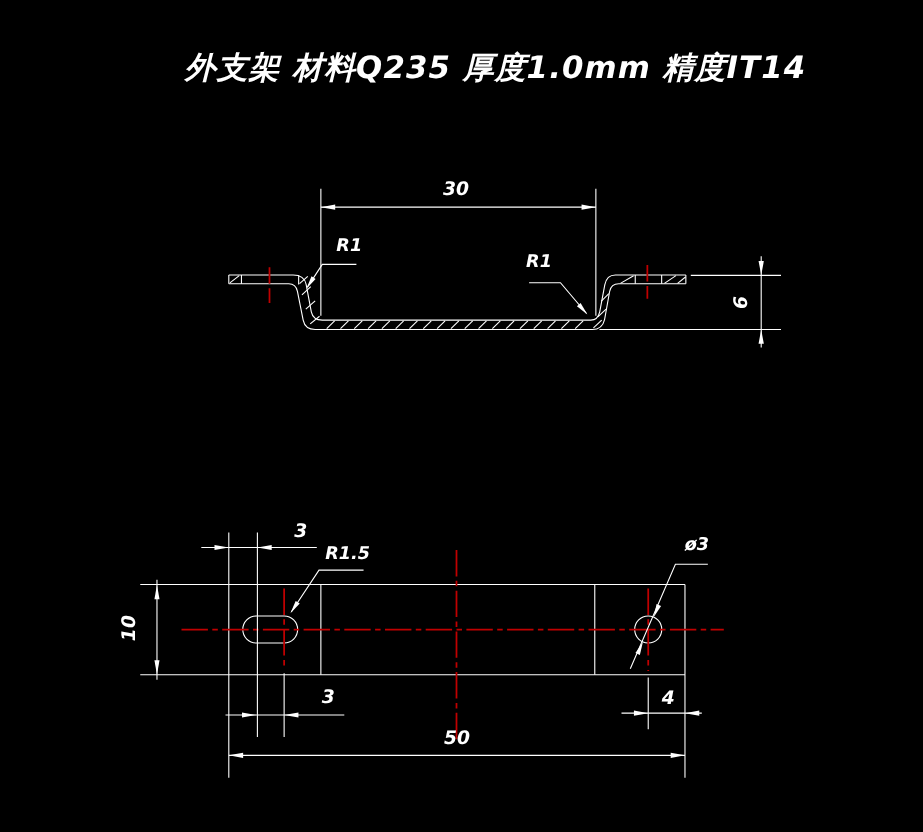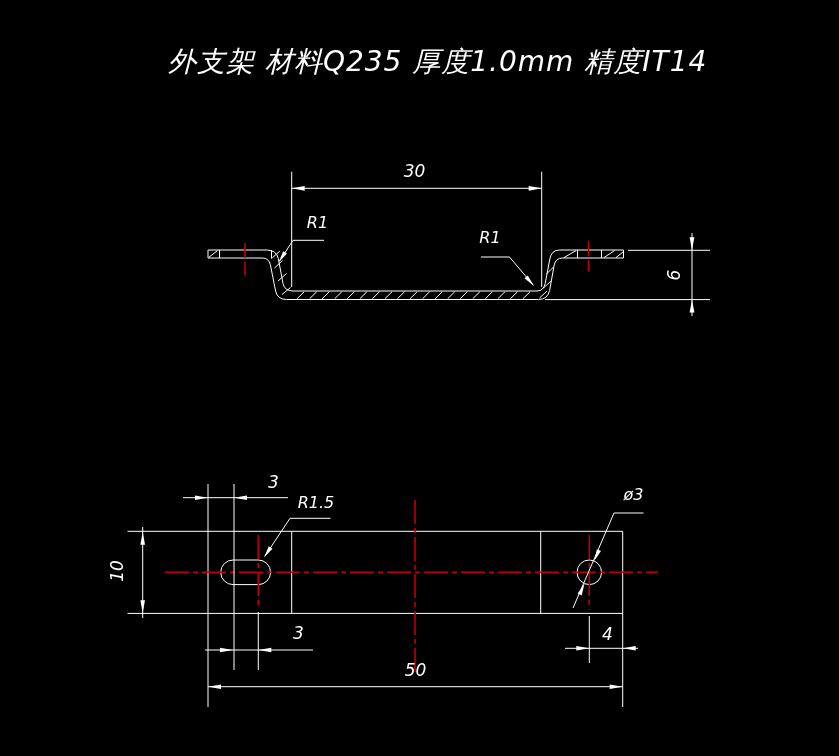--- a/index.html
+++ b/index.html
@@ -1,16 +1,16 @@
 <!DOCTYPE html>
 <html style="--background: #000000; --line: #ffffff; --centerline: #c00000;"><head>
 <meta charset="utf-8">
 <style>
   html,body{margin:0;padding:0;background:#000;}
-  .stage{position:relative;width:785px;height:756px;background:var(--background,#000);overflow:hidden;}
+  .stage{position:relative;width:785px;height:756px;background:var(--background,#000);overflow:hidden;font-weight:bold;}
   svg{display:block;}
   .wline{stroke:var(--line,#fff);stroke-width:1;fill:none;}
   .rline{stroke:var(--centerline,#c00000);stroke-width:1.6;fill:none;}
   .dash-long{stroke-dasharray:15 4;}
   .dash-cl{stroke-dasharray:24 4 5 4;}
   .warrow{fill:var(--line,#fff);stroke:none;}
   .cad-text{font-family:"DejaVu Sans",sans-serif;font-style:italic;fill:var(--line,#fff);}
   .title-text{font-size:28px;letter-spacing:1px;}
   .dim-text{font-size:17px;}
   .lbl-text{font-size:16px;}

